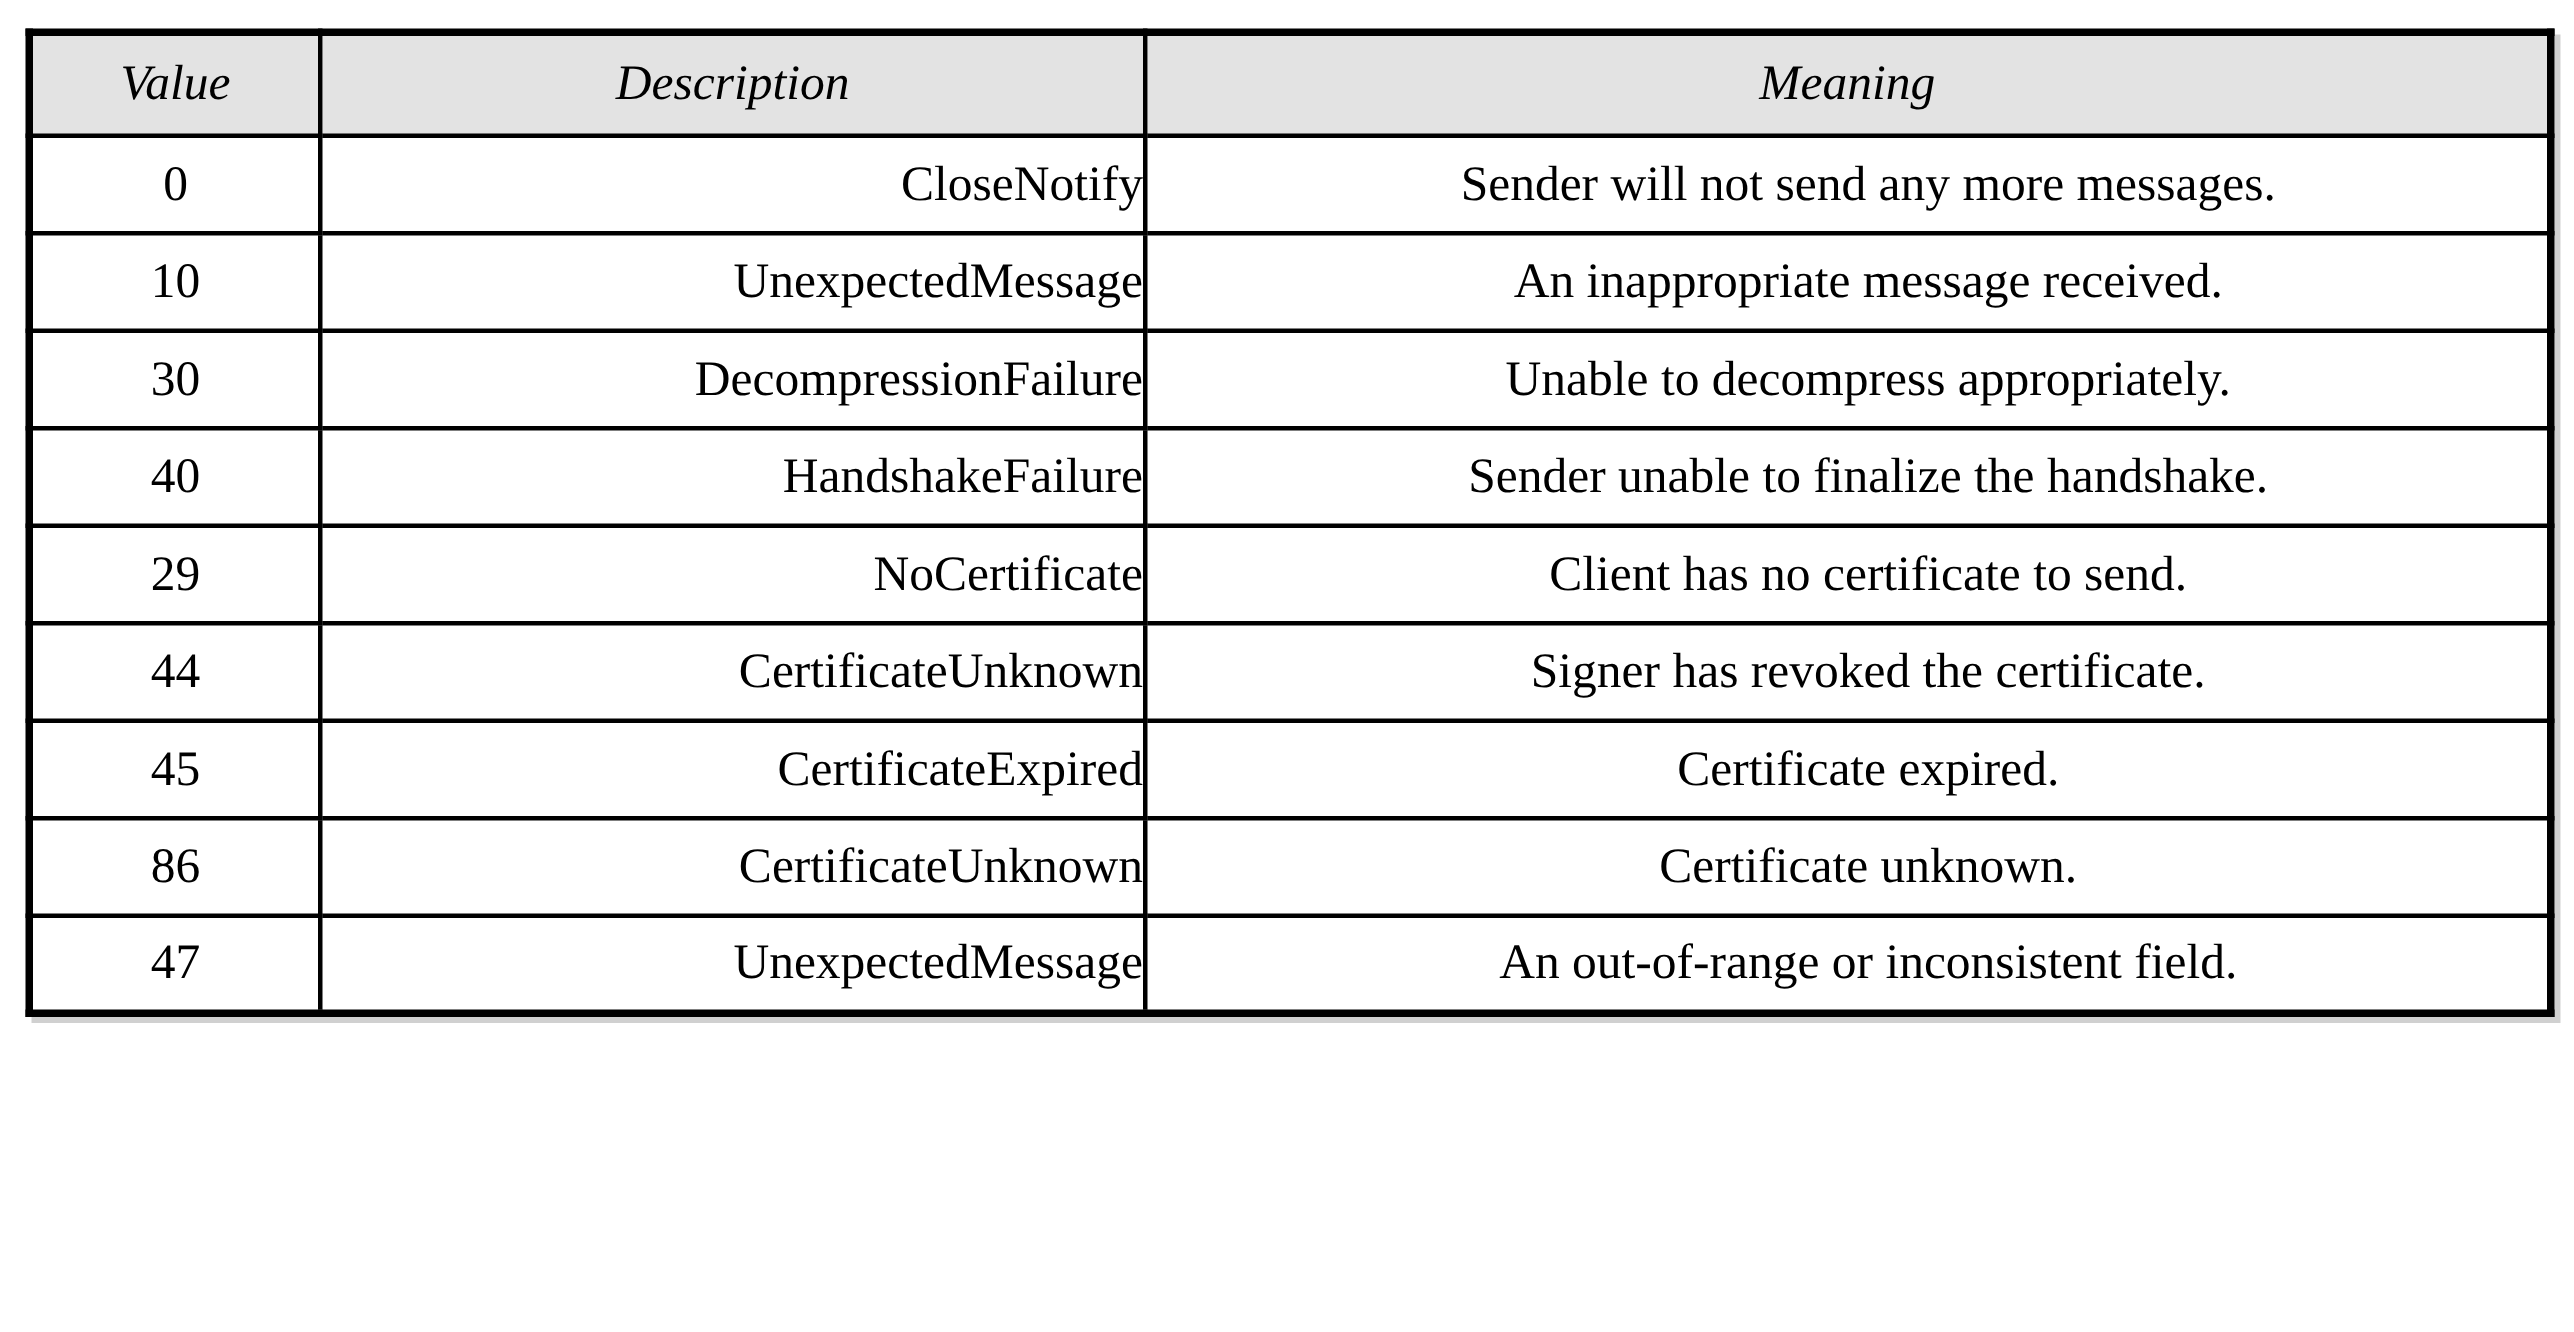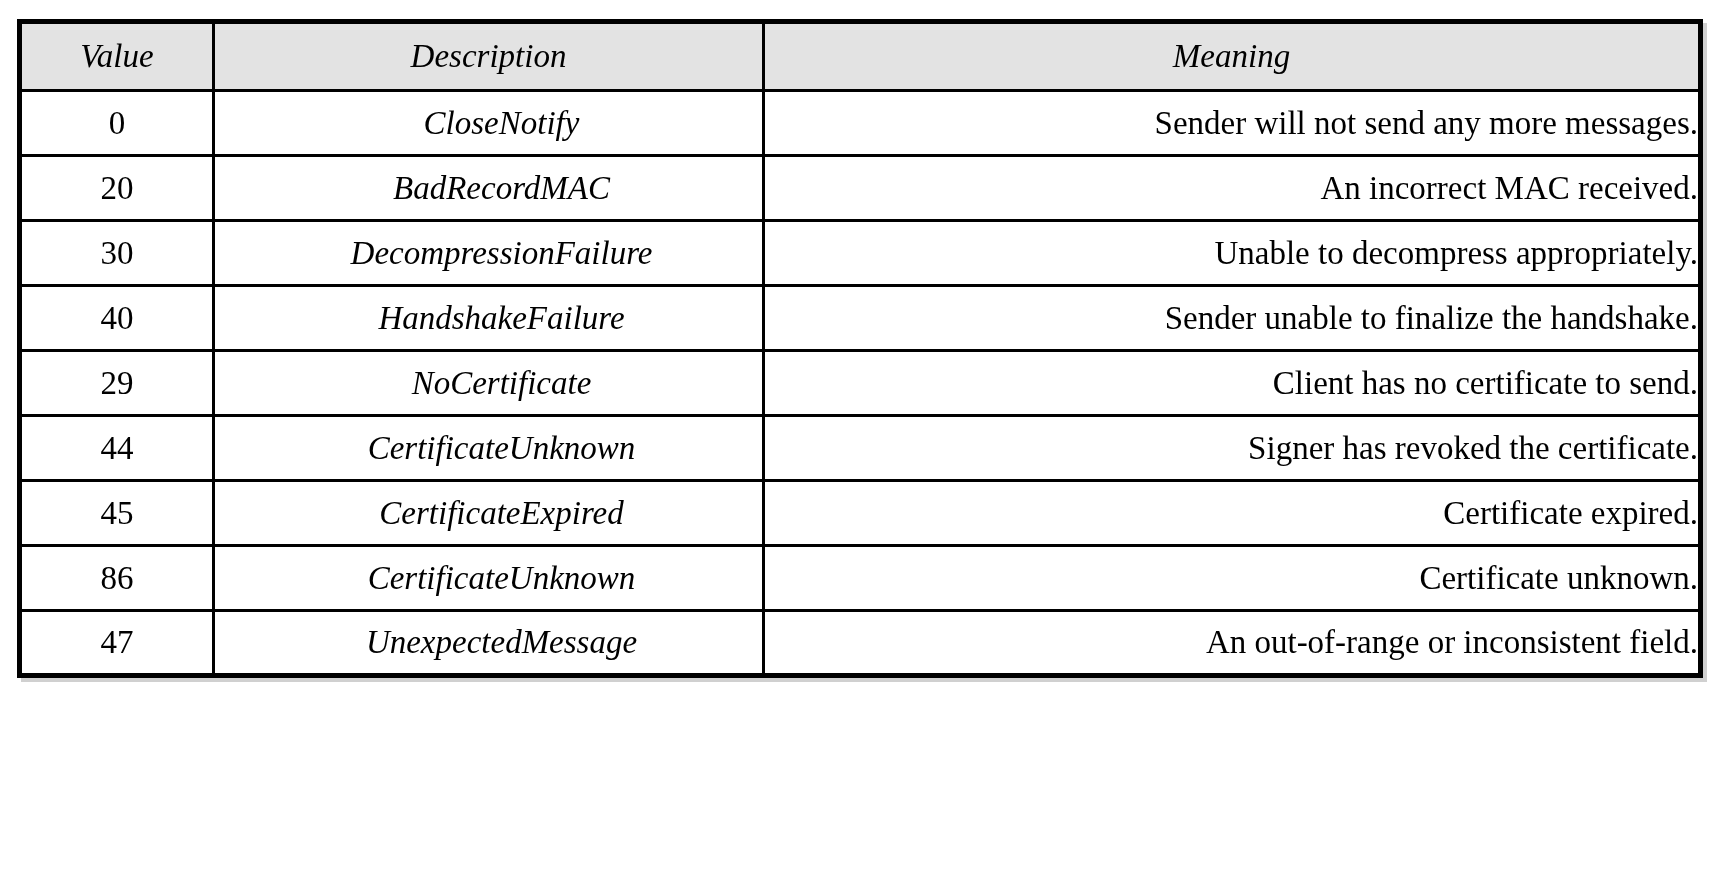--- a/index.html
+++ b/index.html
@@ -48,22 +48,22 @@
     height: 69px;
     background: #e3e3e3;
     font-style: italic;
     font-weight: normal;
     text-align: center;
   }
 
   tbody td { height: 65px; background: #ffffff; }
 
   td.col-value   { text-align: center; }
-  td.col-desc    { text-align: center; padding-left: 26px; font-style: italic; }
-  td.col-meaning { text-align: right; padding-left: 28px; }
+  td.col-desc    { text-align: right; padding-left: 26px; }
+  td.col-meaning { text-align: center; padding-left: 28px; }
 </style>
 </head>
 <body>
 
 <div class="page">
   <table class="alert-table">
     <colgroup>
       <col style="width:194px">
       <col style="width:550px">
       <col style="width:937px">
@@ -75,26 +75,26 @@
         <th>Meaning</th>
       </tr>
     </thead>
     <tbody id="table-body">
   <tr>
     <td class="col-value">0</td>
     <td class="col-desc">CloseNotify</td>
     <td class="col-meaning">Sender will not send any more messages.</td>
   </tr>
 
+  <tr>
+    <td class="col-value">10</td>
+    <td class="col-desc">UnexpectedMessage</td>
+    <td class="col-meaning">An inappropriate message received.</td>
+  </tr>
 
-  <tr>
-    <td class="col-value">20</td>
-    <td class="col-desc">BadRecordMAC</td>
-    <td class="col-meaning">An incorrect MAC received.</td>
-  </tr>
 
   <tr>
     <td class="col-value">30</td>
     <td class="col-desc">DecompressionFailure</td>
     <td class="col-meaning">Unable to decompress appropriately.</td>
   </tr>
 
   <tr>
     <td class="col-value">40</td>
     <td class="col-desc">HandshakeFailure</td>

